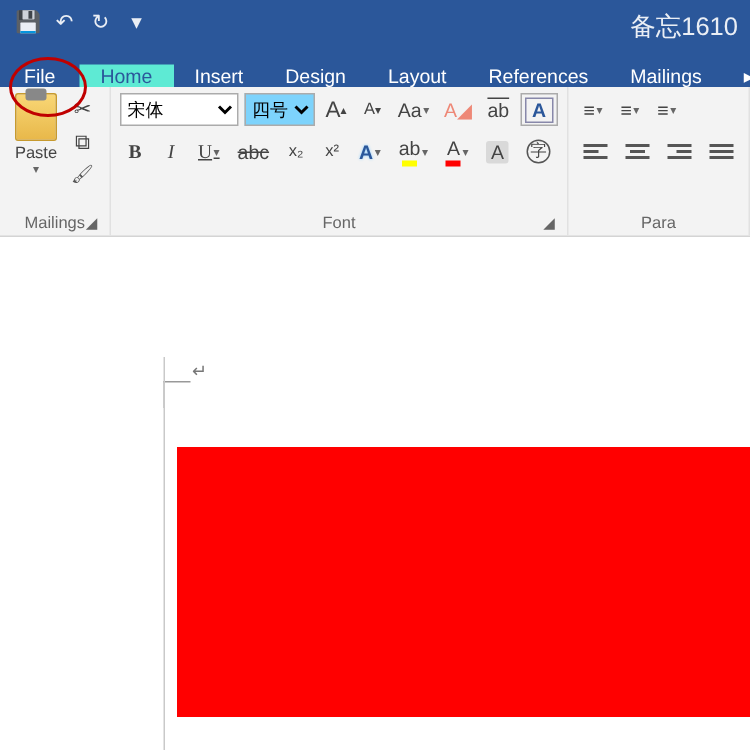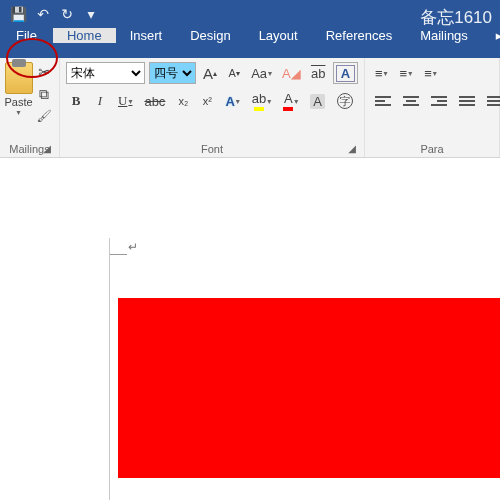--- a/index.html
+++ b/index.html
@@ -3,32 +3,32 @@
 <meta charset="utf-8">
 <style>
   * { box-sizing: border-box; margin: 0; padding: 0; }
   body { font-family: "Segoe UI", Arial, sans-serif; font-size: 12px; background: #fff; width: 500px; height: 500px; overflow: hidden; position: relative; }
   
   .titlebar { background: #2b579a; height: 28px; display: flex; align-items: center; color: #fff; position: relative; }
   .qat { display: flex; align-items: center; gap: 2px; padding-left: 8px; }
   .qat-btn { width: 22px; height: 22px; display: flex; align-items: center; justify-content: center; color: #fff; font-size: 14px; opacity: 0.9; }
   .title-text { position: absolute; right: 8px; top: 6px; font-size: 17px; color: #fff; opacity: 0.9; }
   
-  .tabs-row { background: #2b579a; height: 30px; display: flex; align-items: flex-start; }
+  .tabs-row { background: #2b579a; height: 30px; display: flex; align-items: flex-end; }
   .file-tab { color: #fff; padding: 0 16px; display: flex; align-items: center; font-size: 13px; position: relative; }
   .tab { color: #fff; padding: 0 14px; display: flex; align-items: center; font-size: 13px; cursor: pointer; }
-  .tab.active { background: #e5e5e5; color: #2b579a; }
+  .tab.active { background: #5eead4; color: #2b579a; }
   
   .ribbon { background: #f3f3f3; height: 100px; display: flex; border-bottom: 1px solid #d4d4d4; }
   .group { border-right: 1px solid #e1e1e1; display: flex; flex-direction: column; padding: 2px 4px 0 4px; justify-content: flex-end; }
   .group-body { flex: 1; display: flex; align-items: flex-start; }
   .group-label { text-align: center; font-size: 11px; color: #666; padding: 2px 0; position: relative; }
   .dlauncher { position: absolute; right: 2px; bottom: 2px; width: 12px; height: 12px; font-size: 10px; color: #666; }
   
-  .clipboard-group { width: 60px; }
+  .clipboard-group { width: 74px; }
   .paste-stack { display: flex; flex-direction: column; align-items: center; width: 40px; padding-top: 2px; }
   .paste-icon { width: 28px; height: 32px; background: linear-gradient(#f9d776,#e8b84a); border: 1px solid #c79a2e; border-radius: 2px; position: relative; margin-bottom: 2px; }
   .paste-icon::before { content:""; position:absolute; top:-4px; left:6px; width:14px; height:8px; background:#888; border-radius:2px; }
   .paste-label { font-size: 11px; color: #444; }
   .clip-small { display: flex; flex-direction: column; gap: 6px; padding: 4px 2px 0 2px; }
   .small-icon { width: 18px; height: 16px; display:flex; align-items:center; justify-content:center; font-size:14px; color:#555; }
   .scissors::before { content:"✂"; color:#444; }
   .copy::before { content:"⧉"; color:#444; }
   .brush::before { content:"🖌"; font-size:12px; filter:grayscale(0.3); }
   

